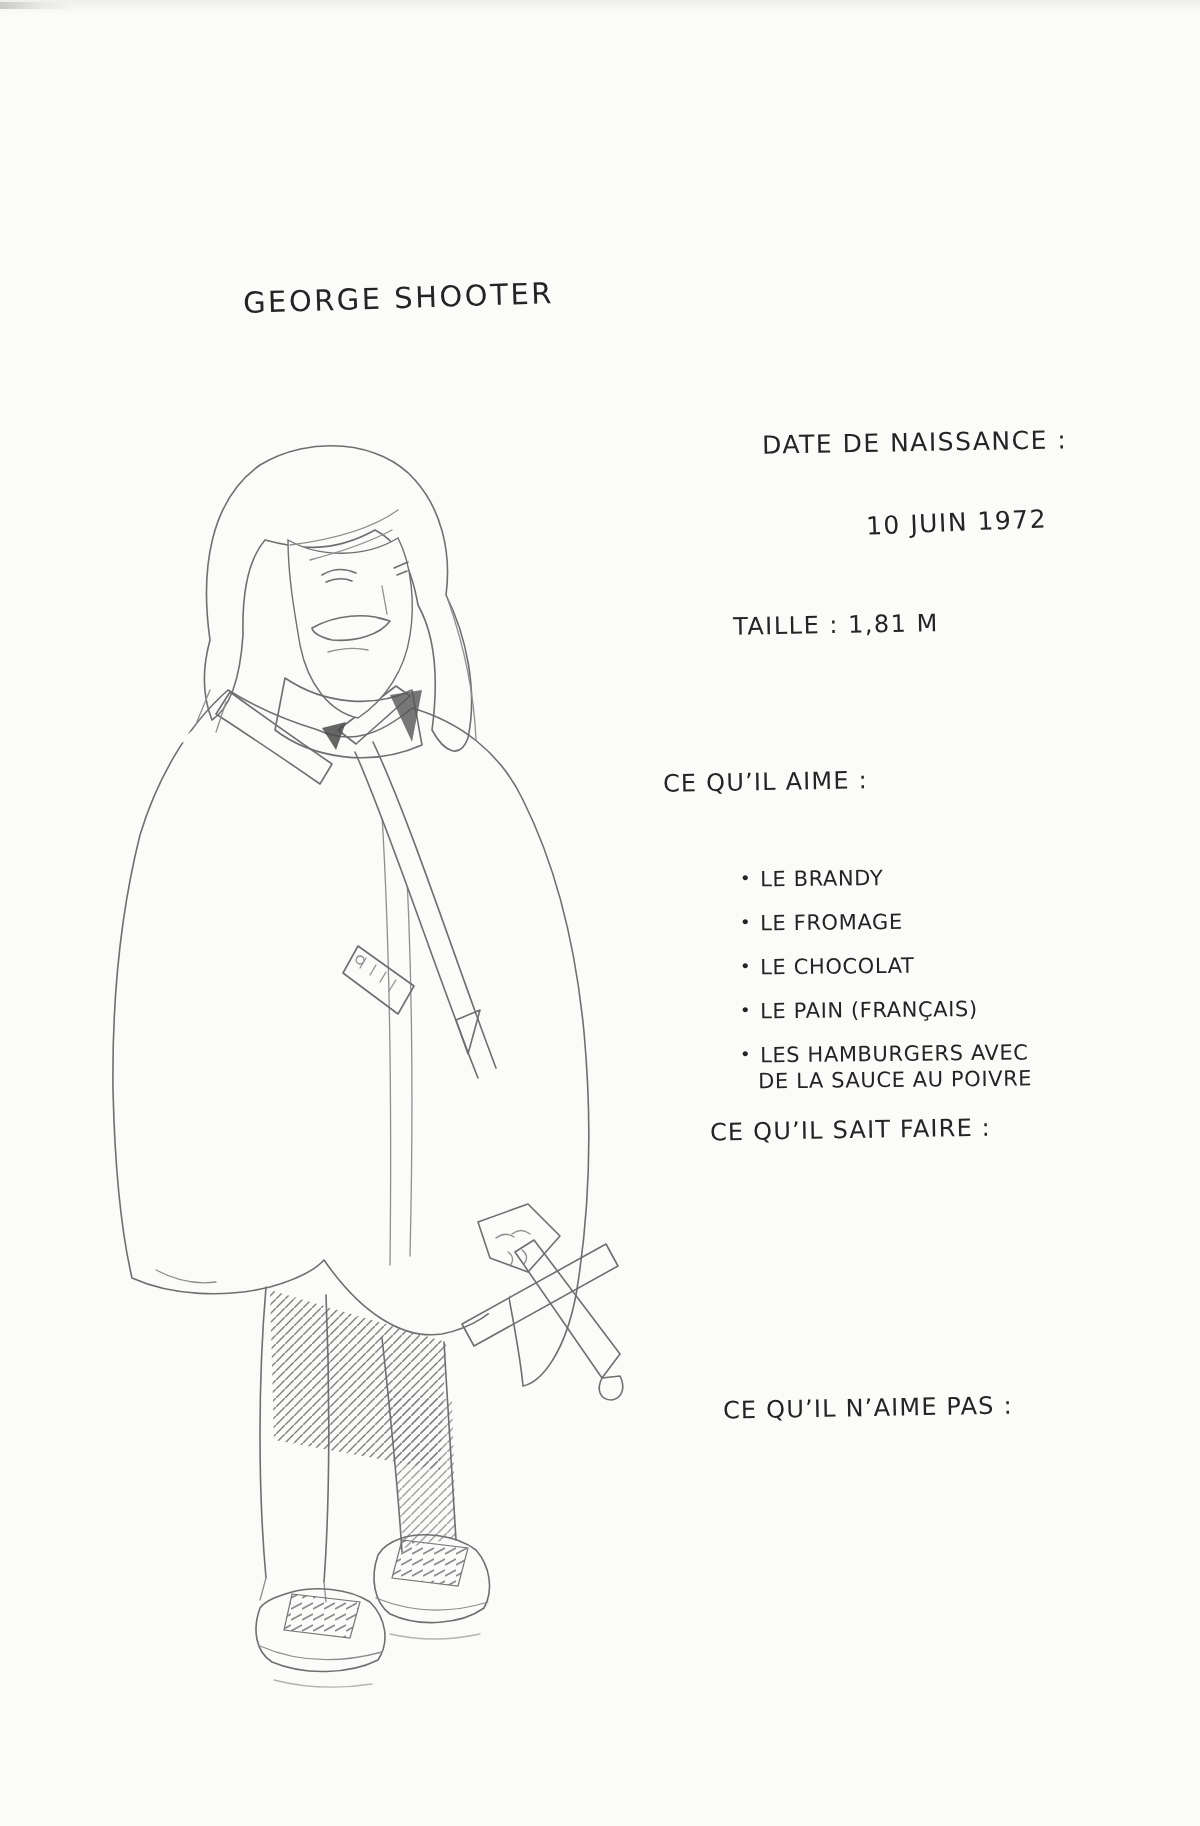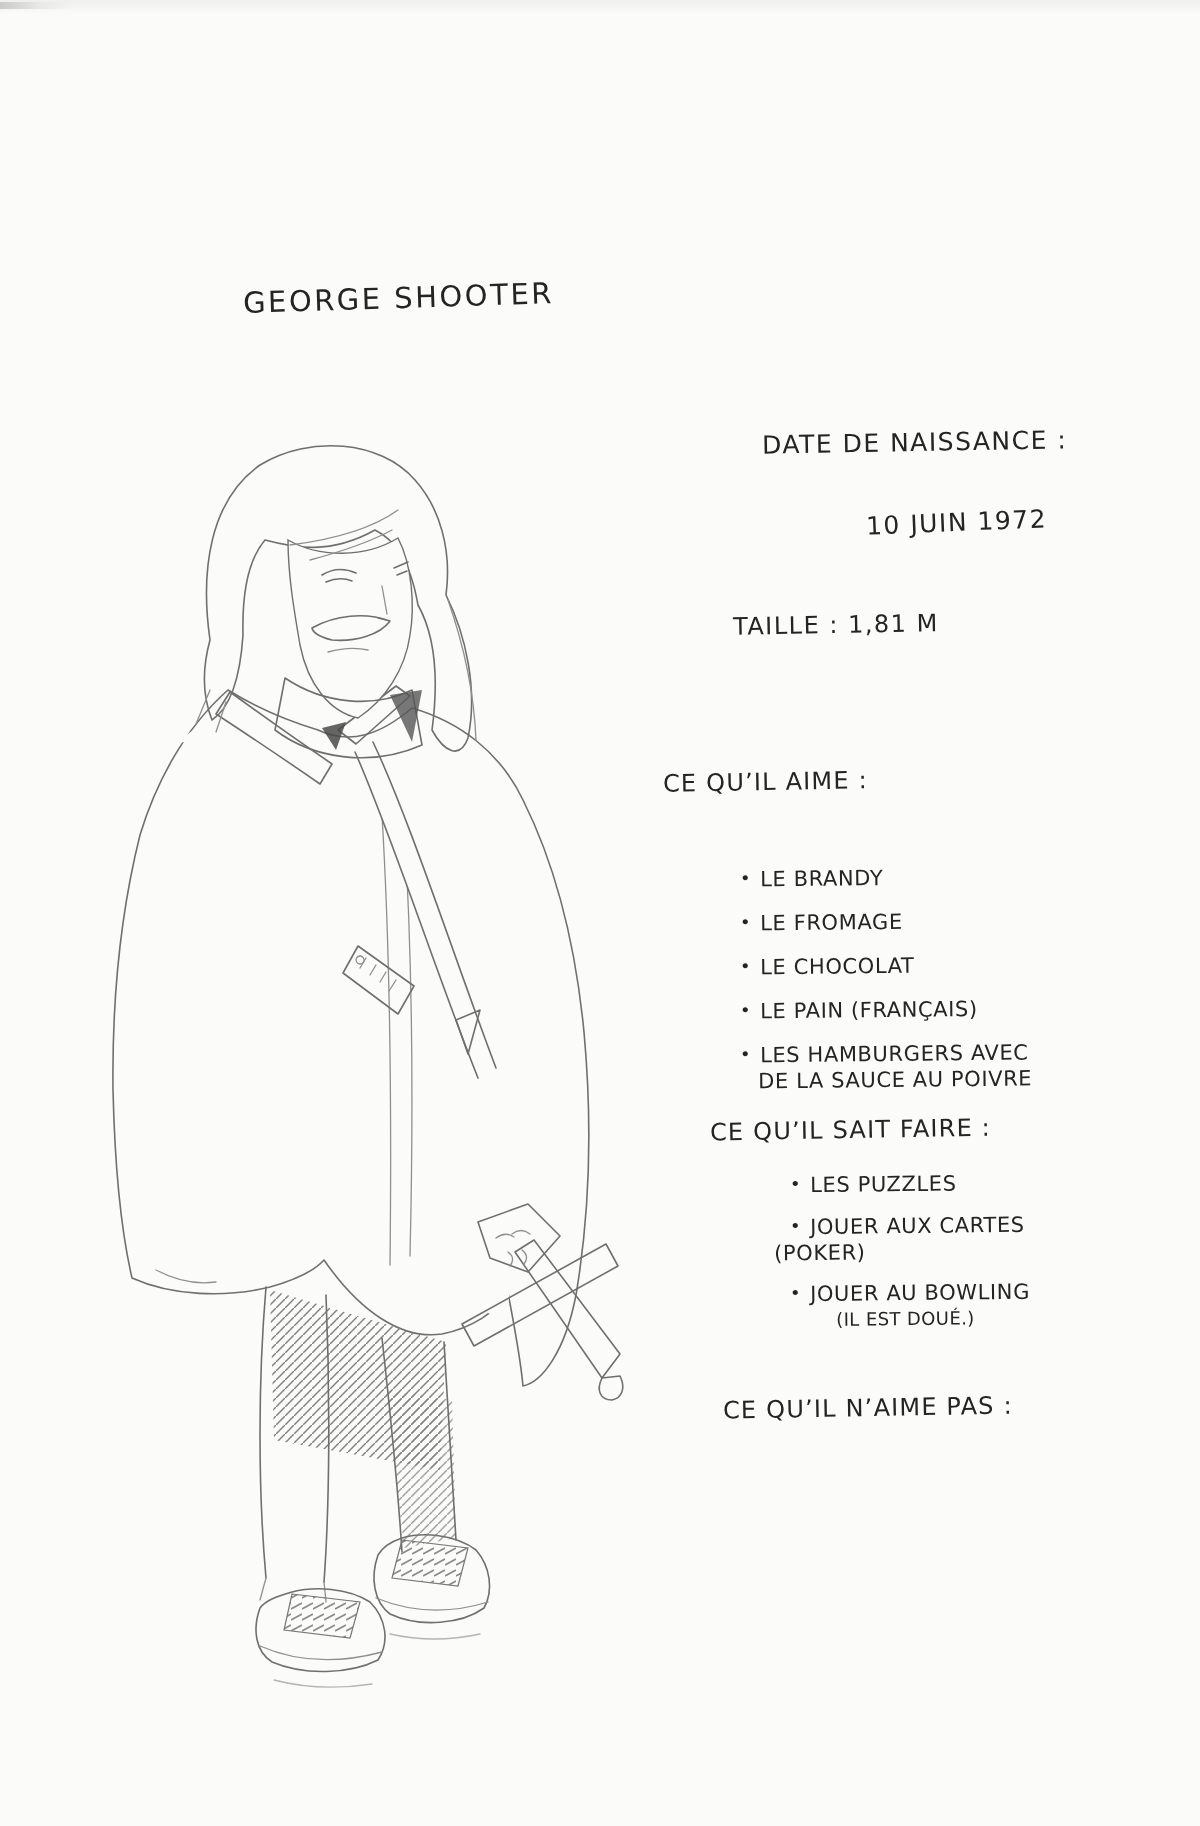--- a/index.html
+++ b/index.html
@@ -74,33 +74,20 @@
     <div class="item">
       <span class="bullet">•</span><span>LE PAIN (FRANÇAIS)</span>
     </div>
     <div class="item">
       <span class="bullet">•</span><span>LES HAMBURGERS AVEC</span>
       <span class="cont">DE LA SAUCE AU POIVRE</span>
     </div>
   </div>
 
   <div class="hand heading r1" style="left:710px;top:1116px;">CE QU’IL SAIT FAIRE :</div>
-  <div class="items" style="left:790px;top:1170px;">
-    <div class="item" style="margin-bottom:15px;">
-      <span class="bullet">•</span><span>LES PUZZLES</span>
-    </div>
-    <div class="item" style="margin-bottom:14px;">
-      <span class="bullet">•</span><span>JOUER AUX CARTES</span>
-      <span class="cont outdent">(POKER)</span>
-    </div>
-    <div class="item">
-      <span class="bullet">•</span><span>JOUER AU BOWLING</span>
-      <span class="cont note">(IL EST DOUÉ.)</span>
-    </div>
-  </div>
 
   <div class="hand heading r1" style="left:723px;top:1394px;">CE QU’IL N’AIME PAS :</div>
 
   <svg style="position:absolute;left:60px;top:390px;" width="640" height="1330" viewBox="0 0 640 1330" aria-label="pencil sketch">
     <defs>
       <pattern id="hCape" width="14" height="14" patternUnits="userSpaceOnUse">
         <path d="M11 0 L3 14" stroke="#9c9c9c" stroke-width="1.3"></path>
       </pattern>
       <pattern id="hHair" width="9" height="9" patternUnits="userSpaceOnUse">
         <path d="M2 0 L7 9" stroke="#909090" stroke-width="1.1"></path>

